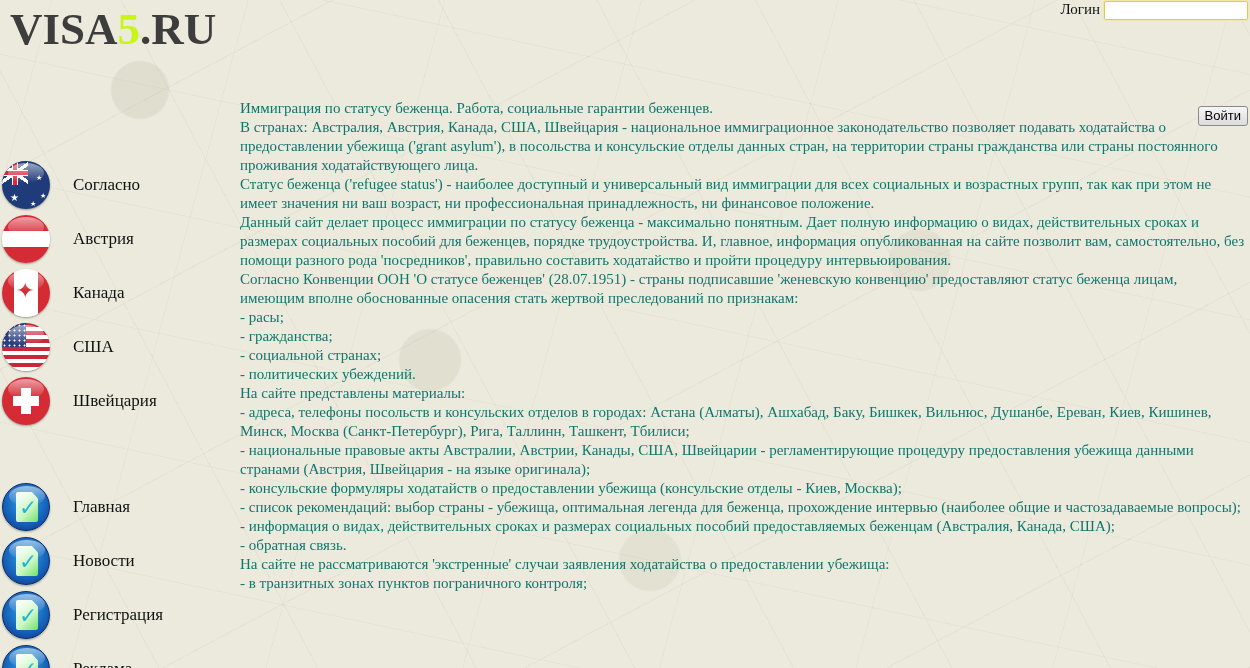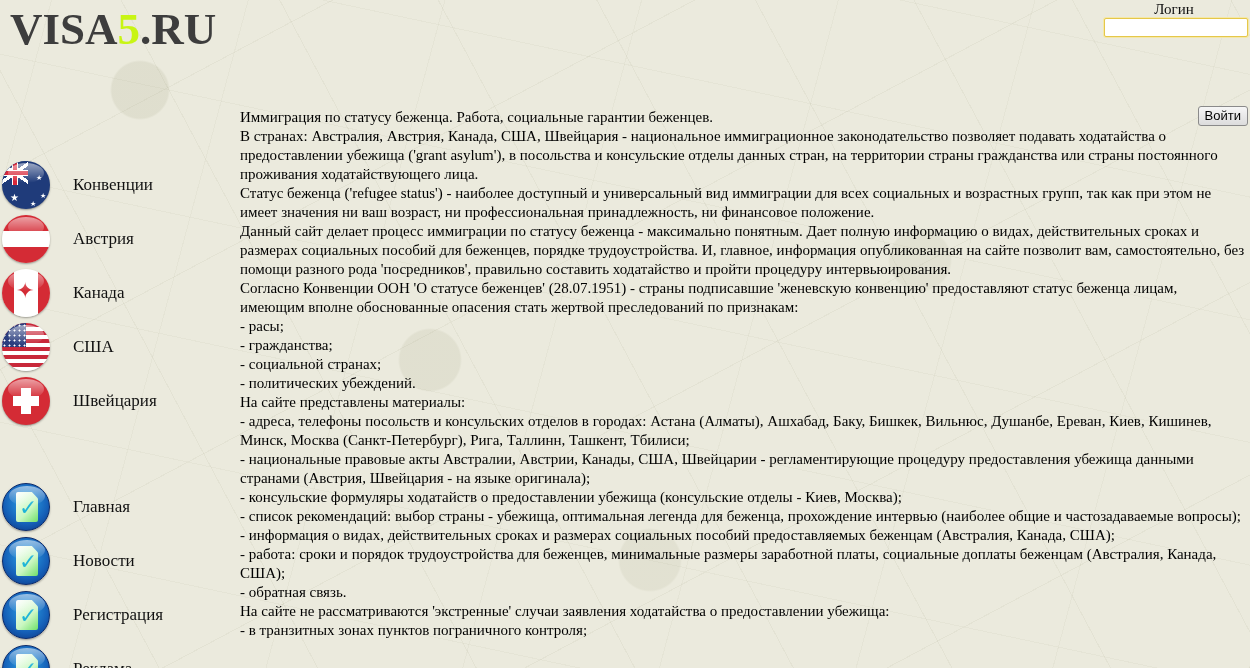--- a/index.html
+++ b/index.html
@@ -42,22 +42,21 @@
     position: absolute;
     right: 2px;
     top: 0;
     width: 260px;
     height: 100px;
   }
   .login-row {
     position: absolute;
     right: 0;
     display: flex;
-    align-items: center;
-    flex-direction: column;
+    align-items: flex-start;
   }
   .login-row.r1 { top: 1px; }
   .login-row.r2 { top: 38px; }
   .login-label {
     font-size: 15px;
     margin-right: 4px;
   }
   .login-input {
     width: 138px;
     height: 17px;
@@ -172,25 +171,25 @@
     clip-path: polygon(0 0, 72% 0, 100% 22%, 100% 100%, 0 100%);
   }
   .doc-icon .check {
     position: absolute; left: 16px; top: 12px; color: #1fb5d8; font-size: 22px; font-weight: bold;
     font-family: "DejaVu Sans", sans-serif; line-height: 24px;
   }
 
   .content {
     position: absolute;
     left: 240px;
-    top: 108px;
+    top: 99px;
     width: 1005px;
     font-size: 15px;
     line-height: 19px;
-    color: #000000;
+    color: #0f766e;
   }
   .content p {
     margin: 0;
   }
 </style>
 </head>
 <body>
 
 <div class="logo">
   <span>VISA</span><span class="accent">5</span><span>.RU</span>
@@ -207,21 +206,21 @@
 <div class="sidebar">
   <div class="nav-item" style="top:2px">
     <div class="nav-icon flag-au">
       <div class="uk"></div>
       <span class="star" style="left:8px;top:32px;">★</span>
       <span class="star" style="left:34px;top:12px;font-size:7px;">★</span>
       <span class="star" style="left:38px;top:30px;font-size:7px;">★</span>
       <span class="star" style="left:28px;top:38px;font-size:7px;">★</span>
       <div class="gloss"></div>
     </div>
-    <span class="nav-label">Конвенции</span>
+    <span class="nav-label">Согласно</span>
   </div>
   <div class="nav-item" style="top:56px">
     <div class="nav-icon flag-at">
         <div class="gloss"></div>
       </div>
     <span class="nav-label">Австрия</span>
   </div>
   <div class="nav-item" style="top:110px">
     <div class="nav-icon flag-ca">
       <span class="leaf">✦</span>
@@ -288,17 +287,16 @@
   <p>- расы;</p>
   <p>- гражданства;</p>
   <p>- социальной странах;</p>
   <p>- политических убеждений.</p>
   <p>На сайте представлены материалы:</p>
   <p>- адреса, телефоны посольств и консульских отделов в городах: Астана (Алматы), Ашхабад, Баку, Бишкек, Вильнюс, Душанбе, Ереван, Киев, Кишинев, Минск, Москва (Санкт-Петербург), Рига, Таллинн, Ташкент, Тбилиси;</p>
   <p>- национальные правовые акты Австралии, Австрии, Канады, США, Швейцарии - регламентирующие процедуру предоставления убежища данными странами (Австрия, Швейцария - на языке оригинала);</p>
   <p>- консульские формуляры ходатайств о предоставлении убежища (консульские отделы - Киев, Москва);</p>
   <p>- список рекомендаций: выбор страны - убежища, оптимальная легенда для беженца, прохождение интервью (наиболее общие и частозадаваемые вопросы);</p>
   <p>- информация о видах, действительных сроках и размерах социальных пособий предоставляемых беженцам (Австралия, Канада, США);</p>
-  <p>- работа: сроки и порядок трудоустройства для беженцев, минимальные размеры заработной платы, социальные доплаты беженцам (Австралия, Канада, США);</p>
   <p>- обратная связь.</p>
   <p>На сайте не рассматриваются 'экстренные' случаи заявления ходатайства о предоставлении убежища:</p>
   <p>- в транзитных зонах пунктов пограничного контроля;</p>
 </div>
 
 </body></html>

